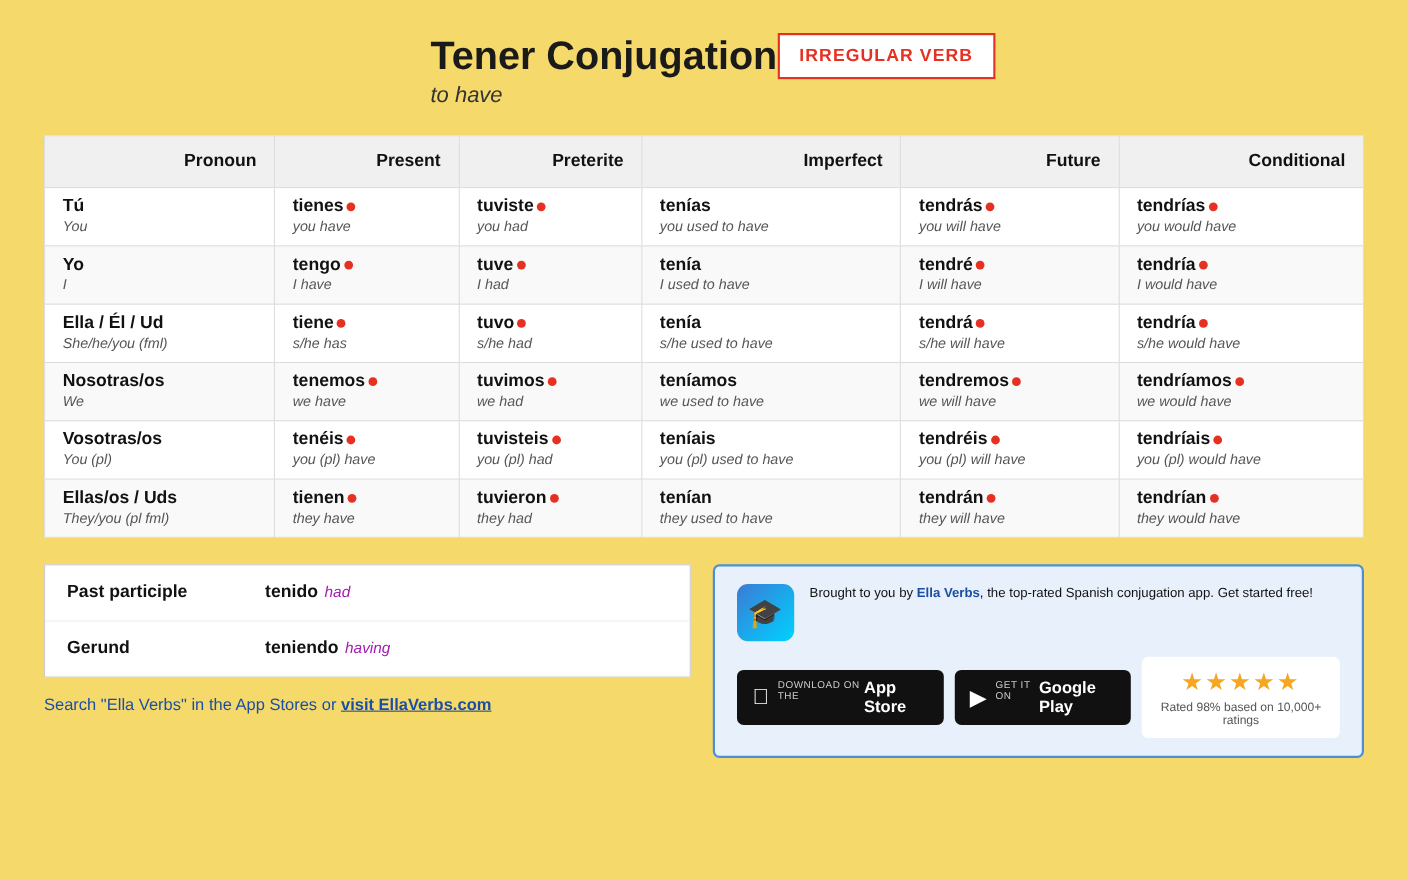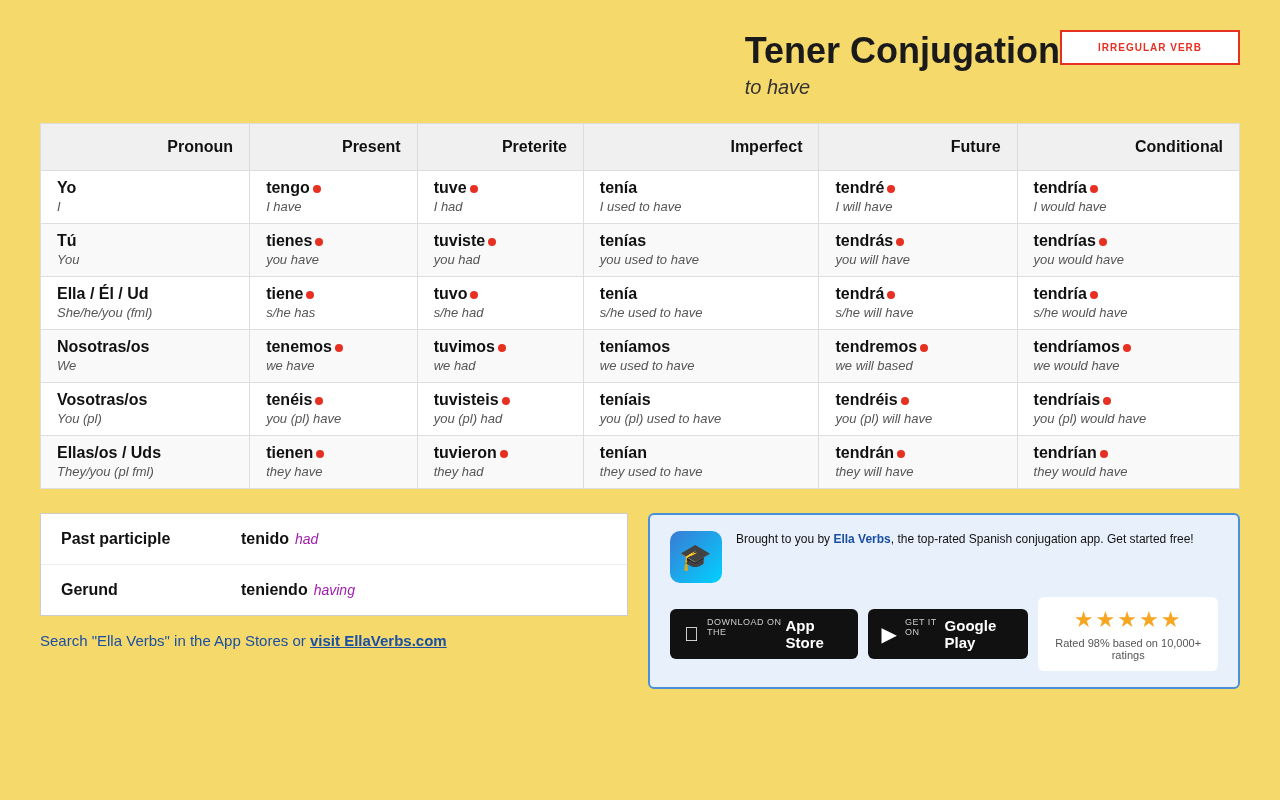--- a/index.html
+++ b/index.html
@@ -5,21 +5,21 @@
     * { box-sizing: border-box; margin: 0; padding: 0; }
     body {
       background-color: #f5d96b;
       font-family: -apple-system, BlinkMacSystemFont, 'Segoe UI', Helvetica, Arial, sans-serif;
       padding: 30px 40px;
       min-height: 800px;
       width: 1280px;
     }
     .header {
       display: flex;
-      justify-content: flex-end;
+      justify-content: center;
       align-items: flex-start;
       margin-bottom: 24px;
       margin-left: 16px;
     }
     .title-block h1 {
       font-size: 36px;
       font-weight: 800;
       color: #1a1a1a;
     }
     .title-block h1 span.verb {
@@ -28,23 +28,23 @@
     .title-block .subtitle {
       font-size: 20px;
       color: #333;
       font-style: italic;
       margin-top: 4px;
     }
     .irregular-badge {
       border: 2px solid #e63022;
       color: #e63022;
       font-weight: 700;
-      font-size: 10px;
+      font-size: 16px;
       letter-spacing: 1px;
-      padding: 10px 36px;
+      padding: 10px 18px;
       background: #fff;
       text-transform: uppercase;
     }
     
     .conj-table {
       width: 100%;
       border-collapse: collapse;
       background: #fff;
       margin-bottom: 24px;
       border: 1px solid #ccc;
@@ -272,49 +272,49 @@
       <th>Pronoun</th>
       <th>Present</th>
       <th>Preterite</th>
       <th>Imperfect</th>
       <th>Future</th>
       <th>Conditional</th>
     </tr>
   </thead>
   <tbody id="conj-tbody">
   <tr>
+        <td><span class="pronoun-main">Tú</span><span class="pronoun-sub">You</span></td>
+        <td><span class="verb-form">tienes<span class="red-dot"></span></span><span class="verb-sub">you have</span></td>
+        <td><span class="verb-form">tuviste<span class="red-dot"></span></span><span class="verb-sub">you had</span></td>
+        <td><span class="verb-form">tenías</span><span class="verb-sub">you used to have</span></td>
+        <td><span class="verb-form">tendrás<span class="red-dot"></span></span><span class="verb-sub">you will have</span></td>
+        <td><span class="verb-form">tendrías<span class="red-dot"></span></span><span class="verb-sub">you would have</span></td>
+      </tr>
+      <tr>
         <td><span class="pronoun-main">Yo</span><span class="pronoun-sub">I</span></td>
         <td><span class="verb-form">tengo<span class="red-dot"></span></span><span class="verb-sub">I have</span></td>
         <td><span class="verb-form">tuve<span class="red-dot"></span></span><span class="verb-sub">I had</span></td>
         <td><span class="verb-form">tenía</span><span class="verb-sub">I used to have</span></td>
         <td><span class="verb-form">tendré<span class="red-dot"></span></span><span class="verb-sub">I will have</span></td>
         <td><span class="verb-form">tendría<span class="red-dot"></span></span><span class="verb-sub">I would have</span></td>
       </tr>
       <tr>
-        <td><span class="pronoun-main">Tú</span><span class="pronoun-sub">You</span></td>
-        <td><span class="verb-form">tienes<span class="red-dot"></span></span><span class="verb-sub">you have</span></td>
-        <td><span class="verb-form">tuviste<span class="red-dot"></span></span><span class="verb-sub">you had</span></td>
-        <td><span class="verb-form">tenías</span><span class="verb-sub">you used to have</span></td>
-        <td><span class="verb-form">tendrás<span class="red-dot"></span></span><span class="verb-sub">you will have</span></td>
-        <td><span class="verb-form">tendrías<span class="red-dot"></span></span><span class="verb-sub">you would have</span></td>
-      </tr>
-      <tr>
         <td><span class="pronoun-main">Ella / Él / Ud</span><span class="pronoun-sub">She/he/you (fml)</span></td>
         <td><span class="verb-form">tiene<span class="red-dot"></span></span><span class="verb-sub">s/he has</span></td>
         <td><span class="verb-form">tuvo<span class="red-dot"></span></span><span class="verb-sub">s/he had</span></td>
         <td><span class="verb-form">tenía</span><span class="verb-sub">s/he used to have</span></td>
         <td><span class="verb-form">tendrá<span class="red-dot"></span></span><span class="verb-sub">s/he will have</span></td>
         <td><span class="verb-form">tendría<span class="red-dot"></span></span><span class="verb-sub">s/he would have</span></td>
       </tr>
       <tr>
         <td><span class="pronoun-main">Nosotras/os</span><span class="pronoun-sub">We</span></td>
         <td><span class="verb-form">tenemos<span class="red-dot"></span></span><span class="verb-sub">we have</span></td>
         <td><span class="verb-form">tuvimos<span class="red-dot"></span></span><span class="verb-sub">we had</span></td>
         <td><span class="verb-form">teníamos</span><span class="verb-sub">we used to have</span></td>
-        <td><span class="verb-form">tendremos<span class="red-dot"></span></span><span class="verb-sub">we will based</span></td>
+        <td><span class="verb-form">tendremos<span class="red-dot"></span></span><span class="verb-sub">we will have</span></td>
         <td><span class="verb-form">tendríamos<span class="red-dot"></span></span><span class="verb-sub">we would have</span></td>
       </tr>
       <tr>
         <td><span class="pronoun-main">Vosotras/os</span><span class="pronoun-sub">You (pl)</span></td>
         <td><span class="verb-form">tenéis<span class="red-dot"></span></span><span class="verb-sub">you (pl) have</span></td>
         <td><span class="verb-form">tuvisteis<span class="red-dot"></span></span><span class="verb-sub">you (pl) had</span></td>
         <td><span class="verb-form">teníais</span><span class="verb-sub">you (pl) used to have</span></td>
         <td><span class="verb-form">tendréis<span class="red-dot"></span></span><span class="verb-sub">you (pl) will have</span></td>
         <td><span class="verb-form">tendríais<span class="red-dot"></span></span><span class="verb-sub">you (pl) would have</span></td>
       </tr>

